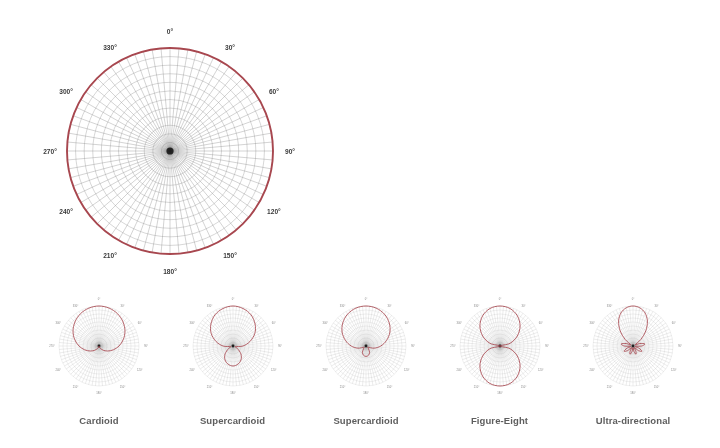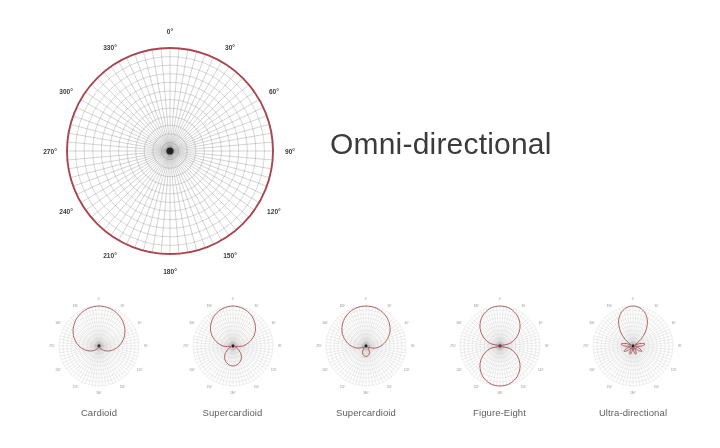--- a/index.html
+++ b/index.html
@@ -25,22 +25,22 @@
 
   
   #pattern-row{
     position:absolute;left:36px;top:296px;width:660px;height:140px;
     display:flex;justify-content:space-between;align-items:flex-start;
   }
   .pattern-cell{width:126px;display:flex;flex-direction:column;align-items:center;}
   .pattern-figure{width:108px;height:105px;}
   .pattern-figure svg{width:100%;height:100%;display:block;}
   .pattern-caption{
-    margin-top:6px;font-size:9.5px;color:#5e5e5e;
-    text-align:center;white-space:nowrap;letter-spacing:.1px;
+    margin-top:14px;font-size:9.5px;color:#5e5e5e;
+    text-align:center;white-space:nowrap;letter-spacing:.1px;font-weight:bold;
   }
 </style>
 </head>
 <body>
 
 <div id="slide">
 
   <div id="hero-plot">
       <svg viewBox="0 0 266 268">
         <g>
@@ -141,21 +141,20 @@
           <text x="128.0" y="255.6" text-anchor="middle" font-size="6.6" font-family="&quot;Liberation Sans&quot;, sans-serif" font-weight="bold" fill="#3a3a3a">180°</text>
           <text x="68.0" y="239.5" text-anchor="middle" font-size="6.6" font-family="&quot;Liberation Sans&quot;, sans-serif" font-weight="bold" fill="#3a3a3a">210°</text>
           <text x="24.1" y="195.6" text-anchor="middle" font-size="6.6" font-family="&quot;Liberation Sans&quot;, sans-serif" font-weight="bold" fill="#3a3a3a">240°</text>
           <text x="8.0" y="135.6" text-anchor="middle" font-size="6.6" font-family="&quot;Liberation Sans&quot;, sans-serif" font-weight="bold" fill="#3a3a3a">270°</text>
           <text x="24.1" y="75.6" text-anchor="middle" font-size="6.6" font-family="&quot;Liberation Sans&quot;, sans-serif" font-weight="bold" fill="#3a3a3a">300°</text>
           <text x="68.0" y="31.7" text-anchor="middle" font-size="6.6" font-family="&quot;Liberation Sans&quot;, sans-serif" font-weight="bold" fill="#3a3a3a">330°</text>
         </g>
       </svg>
     </div>
 
-  <div id="hero-title">Omni-directional</div>
 
   <div id="pattern-row">
       <div class="pattern-cell">
         <div class="pattern-figure">
           <svg viewBox="0 0 108 105">
             <g>
               <line x1="54" y1="50" x2="54.00" y2="10.00" stroke="#6e6e6e" stroke-width="0.32" opacity="0.42"></line>
               <line x1="54" y1="50" x2="57.49" y2="10.15" stroke="#6e6e6e" stroke-width="0.32" opacity="0.42"></line>
               <line x1="54" y1="50" x2="60.95" y2="10.61" stroke="#6e6e6e" stroke-width="0.32" opacity="0.42"></line>
               <line x1="54" y1="50" x2="64.35" y2="11.36" stroke="#6e6e6e" stroke-width="0.32" opacity="0.42"></line>

